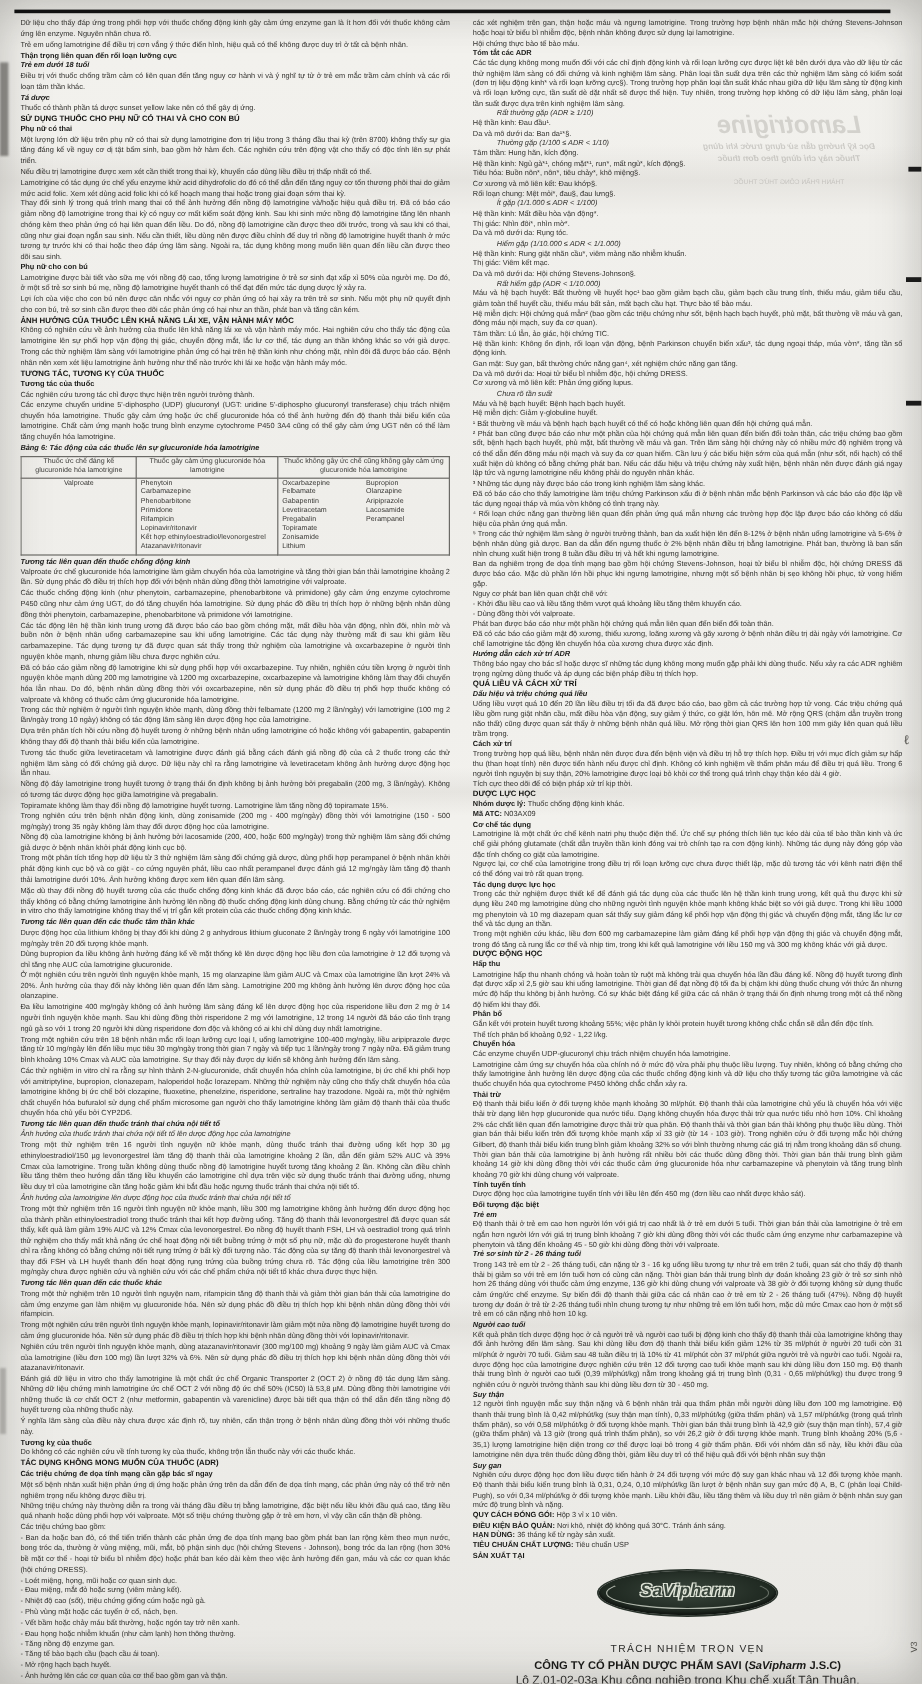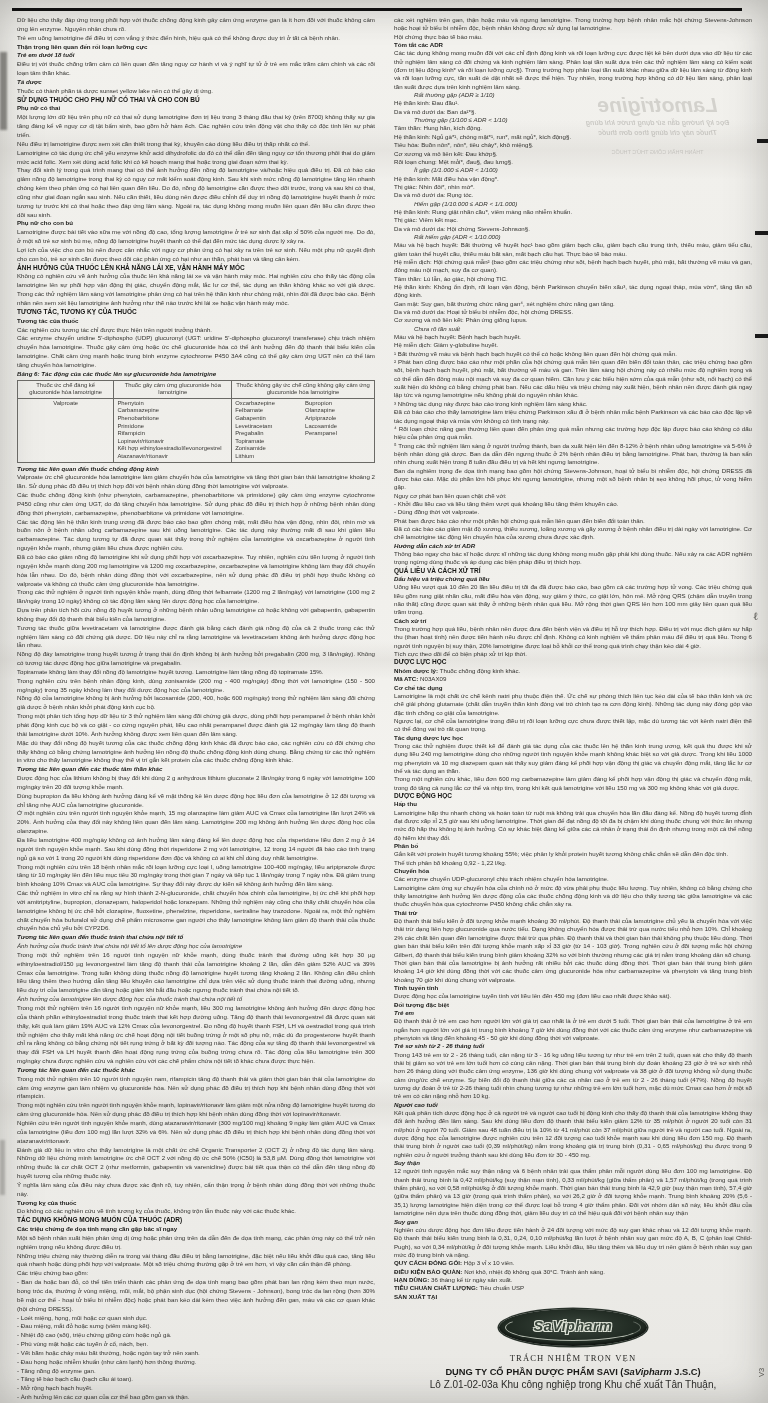--- a/index.html
+++ b/index.html
@@ -59,21 +59,21 @@
     background:radial-gradient(ellipse at 50% 45%,#3a463c 0%,#232d25 55%,#171f19 100%);
     box-shadow:inset 0 -2px 3px rgba(0,0,0,.5), 0 0 0 1.5px #2a332c;
   }
   .logo .swoosh{position:absolute;left:6px;right:6px;top:5px;bottom:5px;border-radius:50%;border:1.3px solid rgba(225,230,218,.75);border-top-color:transparent;border-right-color:rgba(225,230,218,.35);}
   .logo .brand{
     position:absolute;left:0;right:0;top:9px;
     font-size:14.5px;font-weight:bold;font-style:italic;letter-spacing:.4px;
     color:#39453b;
     text-shadow:-1px -1px 0 #dfe4d8,1px -1px 0 #dfe4d8,-1px 1px 0 #dfe4d8,1px 1px 0 #dfe4d8;
   }
-  .motto{margin-top:3px;font-family:Liberation Serif, serif;font-size:8.6px;letter-spacing:1.1px;color:#2a2a28;}
+  .motto{margin-top:18px;font-family:Liberation Sans, sans-serif;font-size:8.6px;letter-spacing:1.1px;color:#2a2a28;}
   .company{margin-top:4px;font-size:9.3px;font-weight:bold;color:#191917;white-space:nowrap;}
   .company .brandtxt{font-style:italic;}
   .address{margin-top:2px;font-size:10px;color:#2c2c2a;}
   .vcode{
     position:absolute;right:2px;top:1368px;color:#55544f;font-size:7.5px;
     transform:rotate(-90deg);transform-origin:center;
   }
   .stray{position:absolute;color:#4a4945;font-family:"DejaVu Serif",serif;}
 </style>
 </head>
@@ -313,18 +313,18 @@
     <div class="blk L"><b>TIÊU CHUẨN CHẤT LƯỢNG:</b> Tiêu chuẩn USP</div>
     <div class="blk B">SẢN XUẤT TẠI</div>
   </div>
 
 <div class="footer">
   <div class="logo">
     <div class="swoosh"></div>
     <div class="brand">SaVipharm</div>
   </div>
   <div class="motto">TRÁCH NHIỆM TRỌN VẸN</div>
-  <div class="company"><span>DỤNG TY CỔ PHẦN DƯỢC PHẨM SAVI (</span><span class="brandtxt">SaVipharm</span><span> J.S.C)</span></div>
+  <div class="company"><span>CÔNG TY CỔ PHẦN DƯỢC PHẨM SAVI (</span><span class="brandtxt">SaVipharm</span><span> J.S.C)</span></div>
   <div class="address">Lô Z.01-02-03a Khu công nghiệp trong Khu chế xuất Tân Thuận,</div>
 </div>
 
 <div class="vcode">V3</div>
 <div class="stray" style="right:10px;top:610px;font-size:11px;">ℓ</div>
 
 </body></html>

